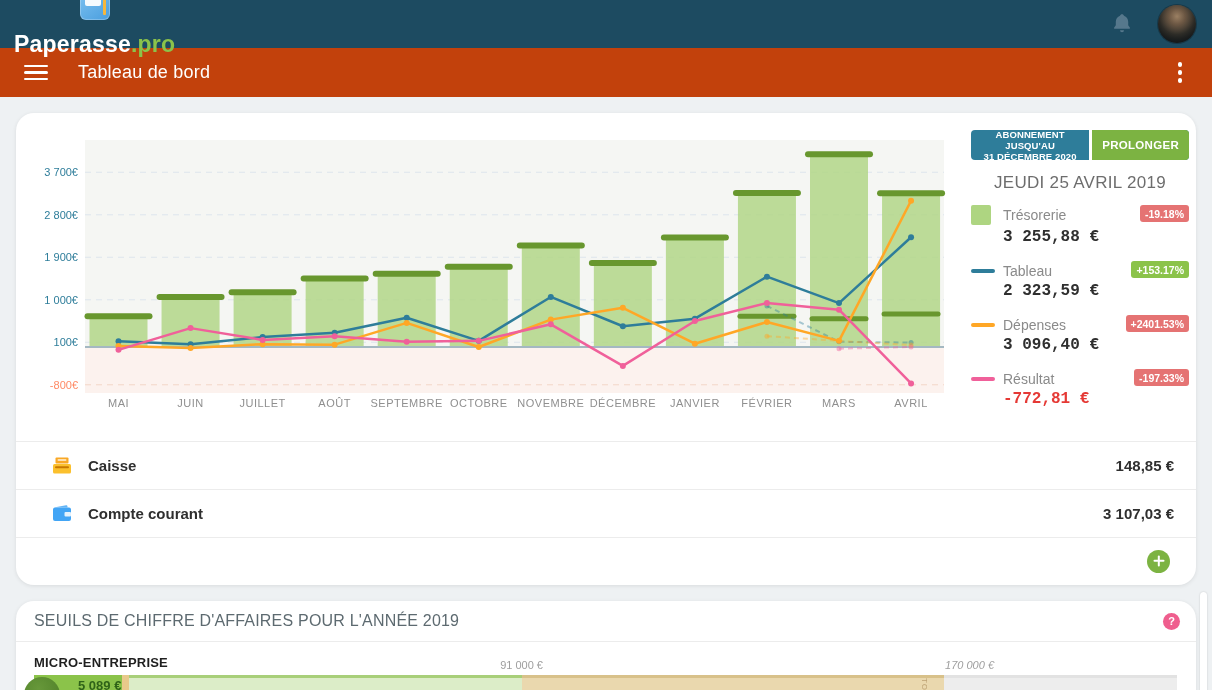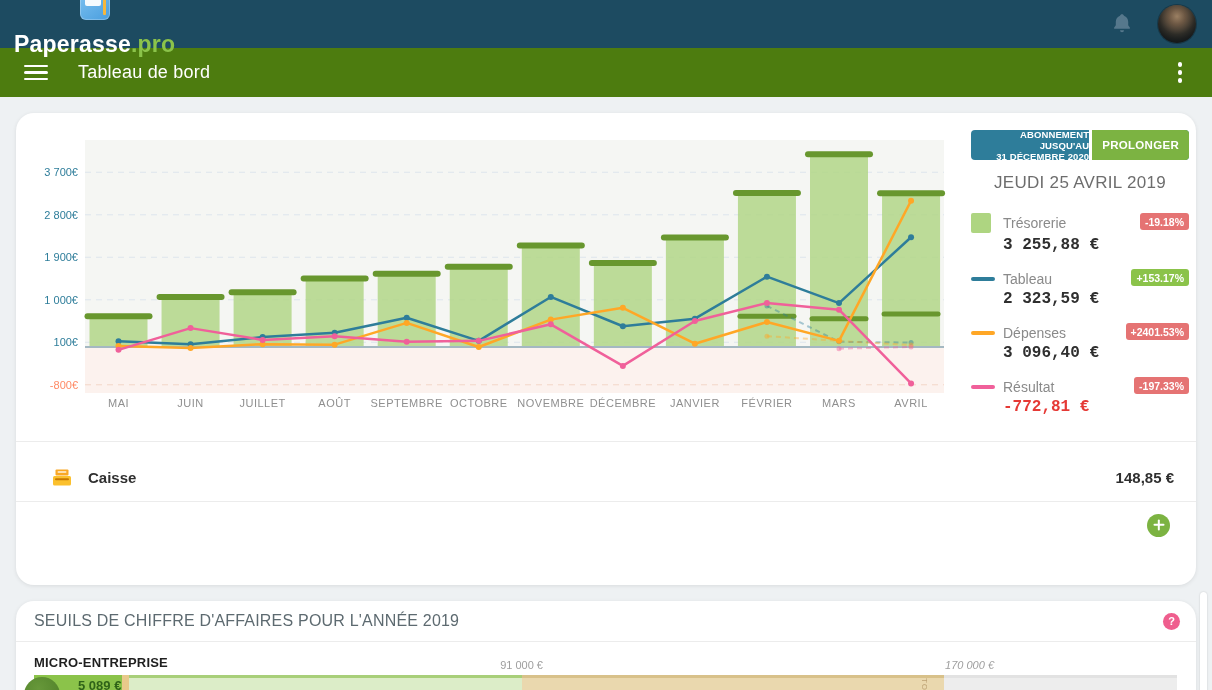--- a/index.html
+++ b/index.html
@@ -12,53 +12,53 @@
   .logo-book::before{content:"";position:absolute;left:5px;top:4px;right:9px;height:12px;background:#fff;border-radius:2px;opacity:.93;}
   .logo-book::after{content:"";position:absolute;right:4px;top:6px;width:3px;bottom:5px;background:#f6b73c;border-radius:1px;}
   .brand{font-size:23px;color:#fff;font-weight:600;letter-spacing:.2px;}
   .brand .accent{color:#8bc34a;}
   .bell{margin-left:auto;width:24px;height:24px;cursor:pointer;}
   .avatar{width:38px;height:38px;border-radius:50%;margin-left:24px;margin-right:2px;cursor:pointer;
     background:radial-gradient(circle at 50% 30%, #9b8063 0%, #6d5844 24%, #37352f 55%, #13212c 100%);
     box-shadow:0 0 0 1px rgba(0,0,0,.25), inset 0 -6px 10px rgba(0,0,0,.45);}
 
   
-  .appbar{height:49px;background:#4d7c0f;display:flex;align-items:center;padding:0 24px;color:#fff;box-sizing:border-box;}
+  .appbar{height:49px;background:#c2410c;display:flex;align-items:center;padding:0 24px;color:#fff;box-sizing:border-box;}
   .hamburger{width:24px;display:flex;flex-direction:column;gap:4px;cursor:pointer;}
   .hamburger span{height:2.6px;background:#fff;border-radius:2px;}
   .appbar h1{font-size:18px;font-weight:400;margin:0 0 0 30px;letter-spacing:.2px;}
   .kebab{margin-left:auto;display:flex;flex-direction:column;gap:3.5px;padding:4px 6px;cursor:pointer;}
   .kebab i{width:4.5px;height:4.5px;border-radius:50%;background:#fff;}
 
   main{padding:16px;}
   .card{background:#fff;border-radius:18px;box-shadow:0 1px 4px rgba(0,0,0,.09);}
   .card-chart{height:472px;position:relative;margin-bottom:16px;}
   #chart-svg{position:absolute;left:14px;top:2px;}
   #chart-svg text{font-family:"Liberation Sans",sans-serif;}
 
   
   .right-col{position:absolute;left:935px;top:17px;width:238px;padding-left:20px;box-sizing:border-box;}
   .banner{display:flex;height:30px;border-radius:4px;overflow:hidden;background:#2e7d9a;align-items:stretch;}
-  .banner-text{flex:1;display:flex;flex-direction:column;justify-content:center;text-align:right;color:#fff;font-size:9.5px;font-weight:bold;line-height:11px;letter-spacing:.1px;}
+  .banner-text{flex:1;display:flex;flex-direction:column;justify-content:center;text-align:center;color:#fff;font-size:9.5px;font-weight:bold;line-height:11px;letter-spacing:.1px;}
   .banner-sep{width:3px;background:#fff;}
   .prolong{background:#7cb342;border:none;color:#fff;font-weight:bold;font-size:11.5px;padding:0 10px;letter-spacing:.3px;cursor:pointer;font-family:"Liberation Sans",sans-serif;}
-  .date-heading{font-size:17px;color:#6d6d6d;text-align:center;margin:13px 0 20px;font-weight:400;letter-spacing:.3px;}
+  .date-heading{font-size:17px;color:#6d6d6d;text-align:center;margin:13px 0 12px;font-weight:400;letter-spacing:.3px;}
   .legend-row{display:grid;grid-template-columns:32px 1fr auto;align-items:start;margin-bottom:15px;cursor:pointer;}
   .sw-square{width:20px;height:20px;border-radius:2px;}
   .sw-line{width:24px;height:3.5px;border-radius:2px;margin-top:8px;}
   .legend-name{font-size:14px;color:#8a8a8a;padding-top:2px;}
   .legend-badge{font-size:10.5px;font-weight:bold;color:#fff;padding:2.5px 5px;border-radius:3px;align-self:start;}
   .badge-neg{background:#e57373;}
   .badge-pos{background:#8bc34a;}
   .legend-value{grid-column:2/4;font-size:16px;font-weight:bold;color:#2f2f2f;margin-top:3px;font-family:Liberation Mono, monospace;}
   .legend-value.neg{color:#e53935;}
 
   
   .accounts{position:absolute;left:0;right:0;top:328px;}
-  .acc-row{display:flex;align-items:center;height:47px;border-top:1px solid #ececec;padding:12px 22px 0 34px;cursor:pointer;}
+  .acc-row{display:flex;align-items:center;height:47px;border-top:1px solid #ececec;padding:0 22px 0 34px;cursor:pointer;}
   .acc-icon{width:24px;height:24px;margin-right:14px;flex:0 0 auto;}
   .acc-label{font-size:15px;font-weight:bold;color:#2f2f2f;}
   .acc-value{margin-left:auto;font-size:15px;font-weight:bold;color:#2f2f2f;}
   .acc-footer{display:flex;justify-content:flex-end;align-items:center;height:46px;border-top:1px solid #ececec;padding-right:26px;}
   .fab{width:23px;height:23px;border-radius:50%;background:#7cb342;border:none;position:relative;cursor:pointer;}
   .fab::before,.fab::after{content:"";position:absolute;background:#fff;left:50%;top:50%;transform:translate(-50%,-50%);border-radius:1px;}
   .fab::before{width:11px;height:2.4px;}
   .fab::after{width:2.4px;height:11px;}
 
   
@@ -266,20 +266,29 @@
           <div class="acc-row">
             <span class="acc-icon"><svg viewBox="0 0 24 24" width="24" height="24">
                 <rect x="5.5" y="3.5" width="13" height="6" rx="1" fill="#f9a825"></rect>
                 <rect x="7.5" y="5.2" width="9" height="1.6" rx=".8" fill="#fff" opacity=".85"></rect>
                 <rect x="3" y="10" width="18" height="9.5" rx="1.5" fill="#fbc02d"></rect>
                 <rect x="5" y="12.3" width="14" height="2" rx="1" fill="#c77800"></rect>
               </svg></span>
             <span class="acc-label">Caisse</span>
             <span class="acc-value">148,85 €</span>
           </div>
+          <div class="acc-row">
+            <span class="acc-icon"><svg viewBox="0 0 24 24" width="24" height="24">
+                <path d="M4 5.5L16 3.2c.8-.15 1.5.4 1.5 1.2v1.1H4z" fill="#64b5f6"></path>
+                <rect x="3" y="5.5" width="18" height="13.5" rx="2" fill="#42a5f5"></rect>
+                <rect x="14.5" y="10" width="6.5" height="4.5" rx="1" fill="#e3f2fd"></rect>
+              </svg></span>
+            <span class="acc-label">Compte courant</span>
+            <span class="acc-value">3 107,03 €</span>
+          </div>
         </div>
       <div class="acc-footer">
         <button class="fab"><span></span></button>
       </div>
     </div>
   </section>
 
   <section class="card card-seuils">
     <div class="seuils-head">
       <h2>SEUILS DE CHIFFRE D'AFFAIRES POUR L'ANNÉE 2019</h2>

